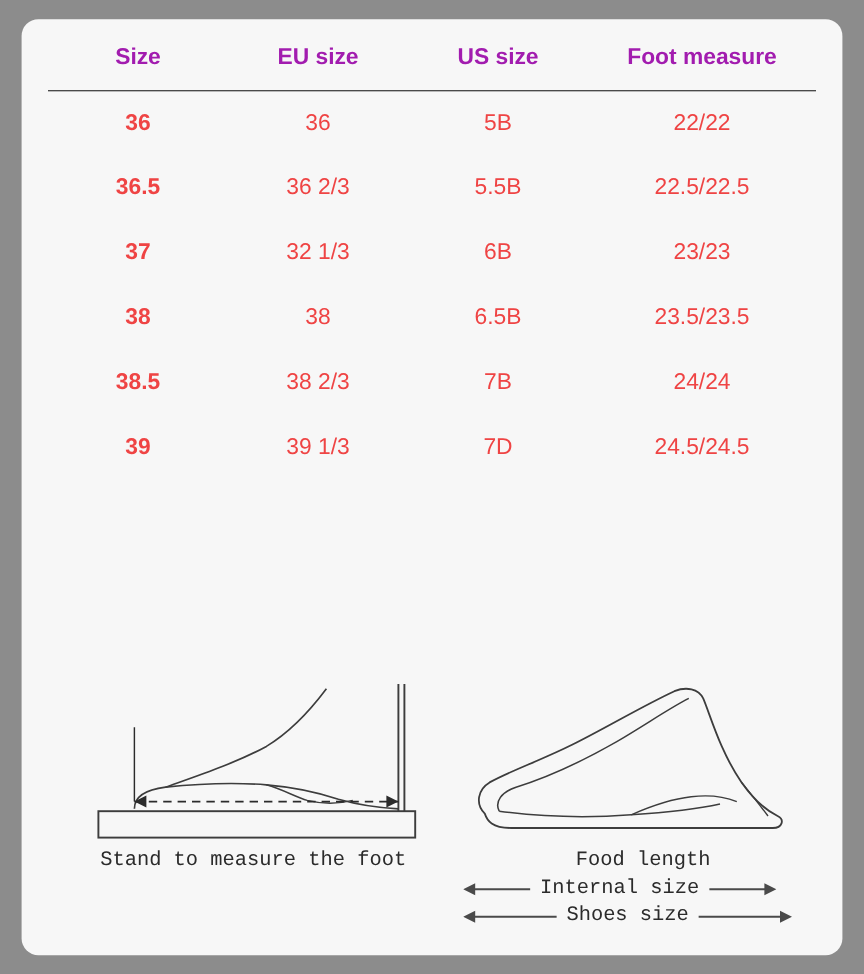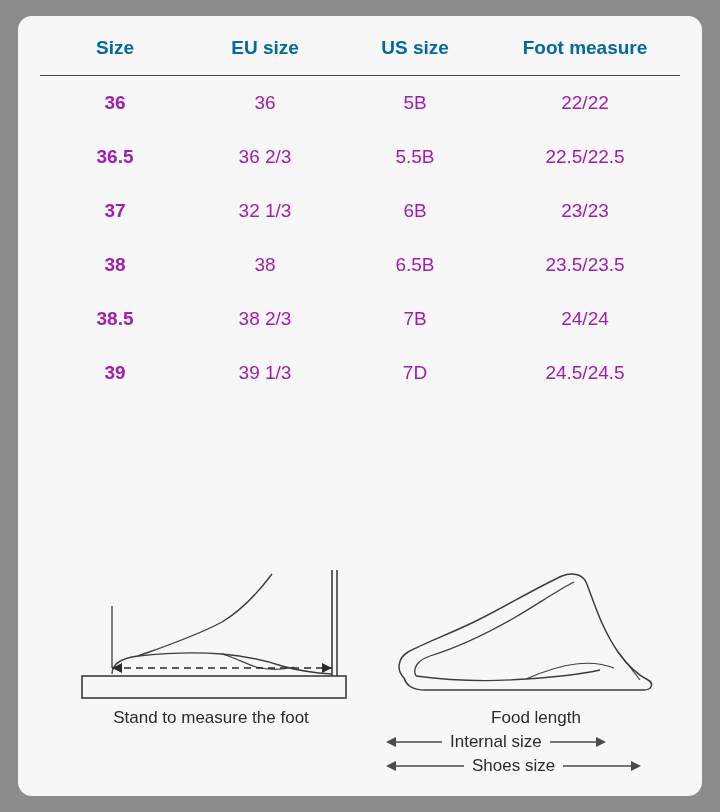--- a/index.html
+++ b/index.html
@@ -47,49 +47,50 @@
   }
   table.size-table {
     width: 640px;
     margin: 0 auto;
     border-collapse: collapse;
     table-layout: fixed;
   }
   table.size-table th {
     font-size: 19px;
     font-weight: bold;
-    color: #0369a1;
+    color: #a21caf;
     padding: 21px 0 16px 0;
     text-align: center;
   }
   table.size-table thead tr {
     border-bottom: 1.5px solid #4a4a4a;
   }
   table.size-table td {
     font-size: 19px;
-    color: #a21caf;
+    color: #ef4444;
     text-align: center;
     padding: 16px 0 16px 0;
     font-weight: normal;
   }
   table.size-table td.col-size {
     font-weight: bold;
     font-size: 19px;
   }
   .col-w1 { width: 150px; }
   .col-w2 { width: 150px; }
   .col-w3 { width: 150px; }
   .col-w4 { width: 190px; }
 
   .figures {
     position: absolute;
     left: 0;
     top: 538px;
     width: 684px;
     height: 240px;
+    font-family: Liberation Mono, monospace;
   }
   .fig {
     position: absolute;
   }
   .fig-left { left: 28px; top: 12px; width: 330px; }
   .fig-right { left: 368px; top: 12px; width: 300px; }
   .fig-caption {
     text-align: center;
     font-size: 17px;
     color: #2b2b2b;

